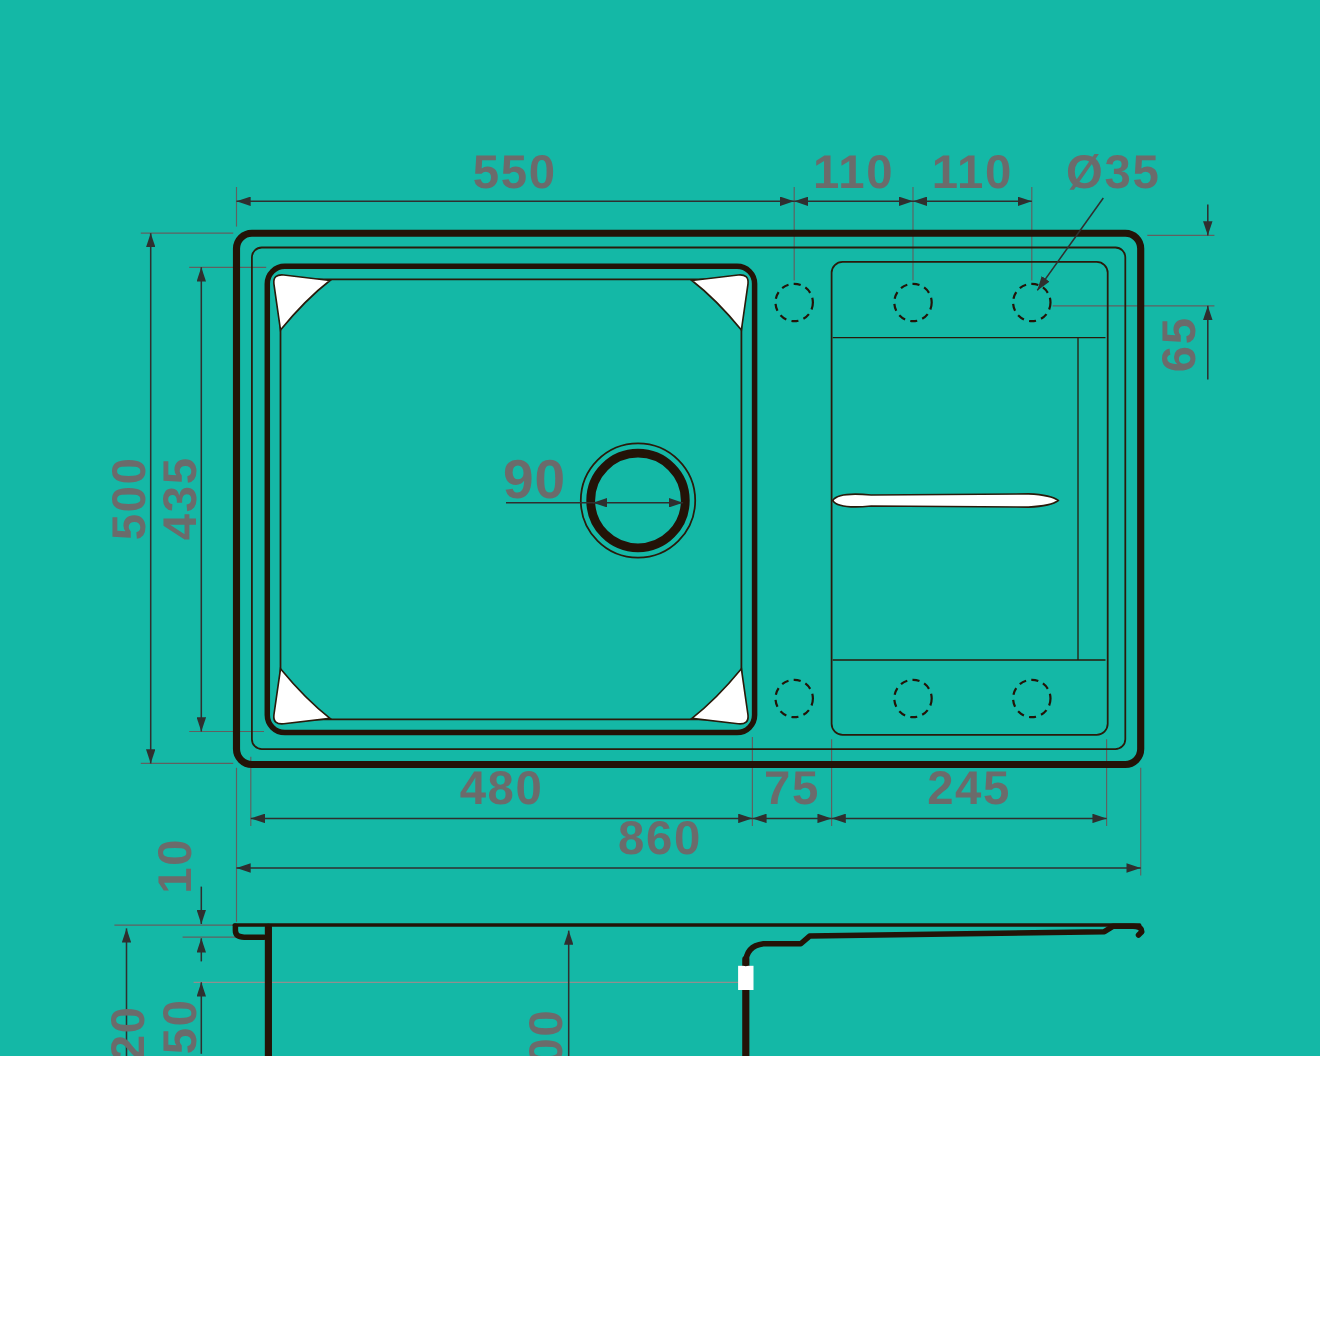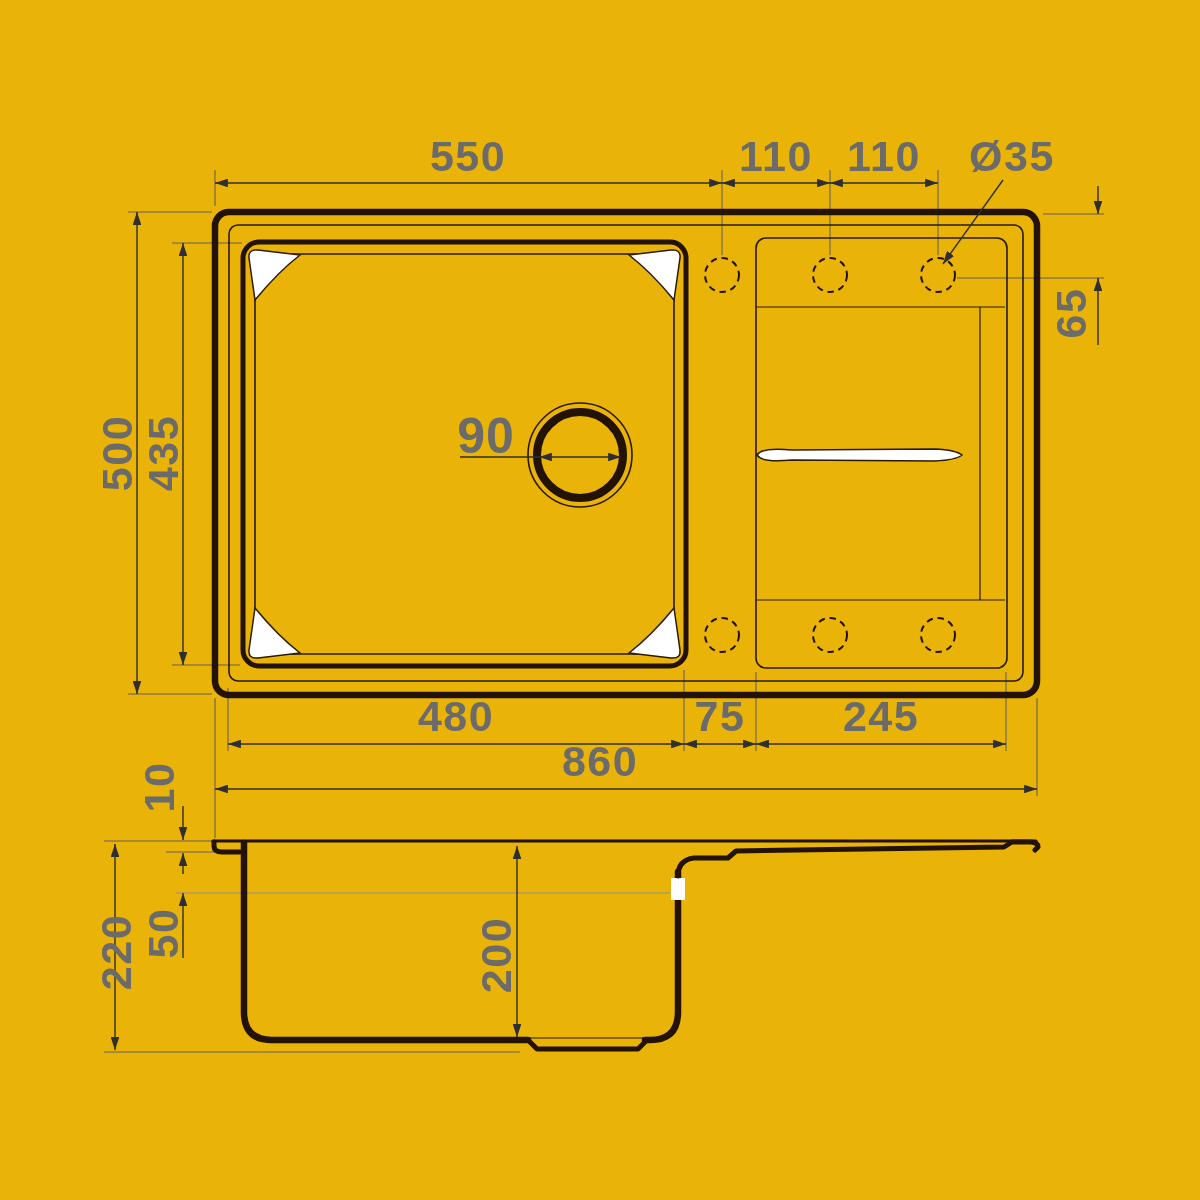--- a/index.html
+++ b/index.html
@@ -1,16 +1,16 @@
 <!DOCTYPE html>
 <html><head>
 <meta charset="utf-8">
 <style>
   html,body{margin:0;padding:0;background:#ffffff;}
-  .canvas{position:relative;width:1200px;height:1200px;background:#eab308;overflow:hidden;}
+  .canvas{position:relative;width:1200px;height:960px;background:#14b8a6;overflow:hidden;}
   svg{position:absolute;left:0;top:0;}
   
   .ink-thick{stroke:#231307;stroke-width:6.5;fill:none;stroke-linecap:round;stroke-linejoin:round;}
   .ink-med{stroke:#231307;stroke-width:5;fill:none;stroke-linecap:round;stroke-linejoin:round;}
   .ink-rim{stroke:#231307;stroke-width:3.2;fill:none;stroke-linecap:round;}
   .ink-thin{stroke:#2a1a0a;stroke-width:1.6;fill:none;}
   .ink-hair{stroke:#2a1a0a;stroke-width:1.2;fill:none;}
   .wedge{stroke:#2a1a0a;stroke-width:1.5;fill:#ffffff;}
   .hole{stroke:#231307;stroke-width:2;fill:none;stroke-dasharray:6.5 4.8;}
   

